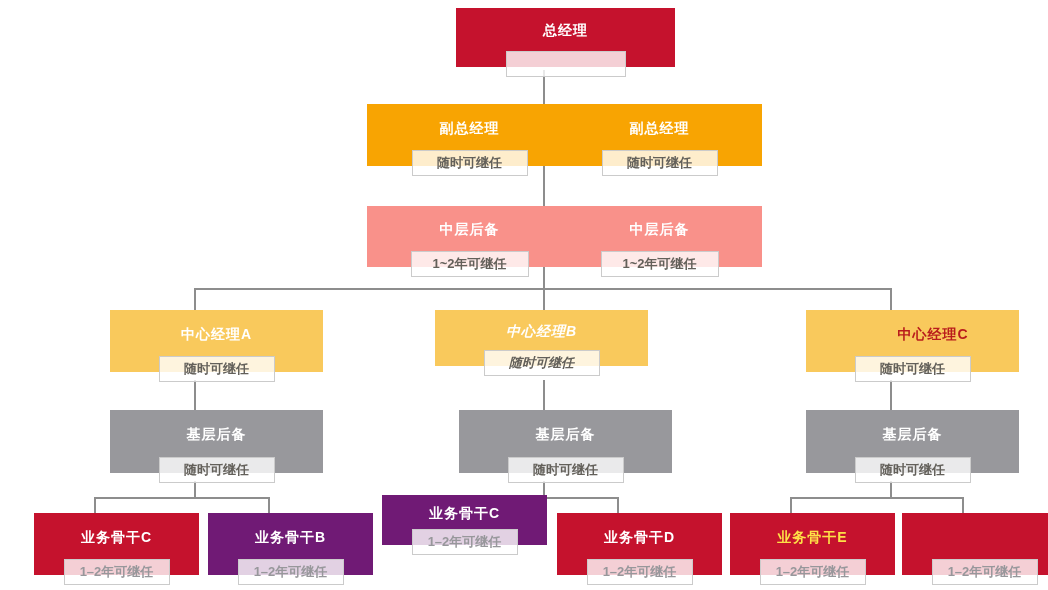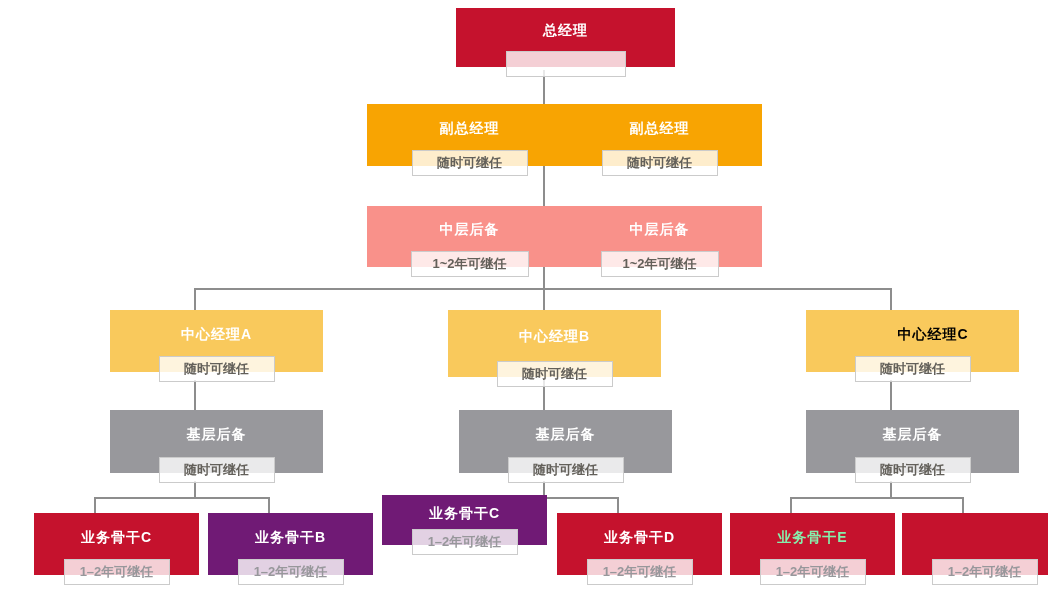--- a/index.html
+++ b/index.html
@@ -63,26 +63,26 @@
       <div class="sub" style="width: 118px; color: rgb(99, 96, 90); border-color: rgb(203, 203, 203); background: rgba(255, 255, 255, 0.8);">1~2年可继任</div>
     </div>
     <div class="node" style="left: 557px; top: 206px; width: 160px; height: 61px; background: rgb(249, 145, 138);">
       <div class="title" style="color: rgb(255, 255, 255);">中层后备</div>
       <div class="sub" style="width: 118px; color: rgb(99, 96, 90); border-color: rgb(203, 203, 203); background: rgba(255, 255, 255, 0.8);">1~2年可继任</div>
     </div>
     <div class="node" style="left: 110px; top: 310px; width: 168px; height: 62px; background: rgb(249, 201, 92);">
       <div class="title" style="color: rgb(255, 255, 255);">中心经理A</div>
       <div class="sub" style="width: 116px; color: rgb(99, 96, 90); border-color: rgb(203, 203, 203); background: rgba(255, 255, 255, 0.8);">随时可继任</div>
     </div>
-    <div class="node" style="left: 448px; top: 310px; width: 168px; height: 67px; background: rgb(249, 201, 92);">
+    <div class="node" style="left: 435px; top: 310px; width: 168px; height: 56px; background: rgb(249, 201, 92); font-style: italic;">
       <div class="title" style="color: rgb(255, 255, 255);">中心经理B</div>
       <div class="sub" style="width: 116px; color: rgb(99, 96, 90); border-color: rgb(203, 203, 203); background: rgba(255, 255, 255, 0.8);">随时可继任</div>
     </div>
     <div class="node" style="left: 806px; top: 310px; width: 168px; height: 62px; background: rgb(249, 201, 92);">
-      <div class="title" style="color: #000000; margin-left: 41px;">中心经理C</div>
+      <div class="title" style="color: #b91c1c; margin-left: 41px;">中心经理C</div>
       <div class="sub" style="width: 116px; color: rgb(99, 96, 90); border-color: rgb(203, 203, 203); background: rgba(255, 255, 255, 0.8);">随时可继任</div>
     </div>
     <div class="node" style="left: 110px; top: 410px; width: 168px; height: 63px; background: rgb(152, 152, 156);">
       <div class="title" style="color: rgb(255, 255, 255);">基层后备</div>
       <div class="sub" style="width: 116px; color: rgb(99, 96, 90); border-color: rgb(203, 203, 203); background: rgba(255, 255, 255, 0.8);">随时可继任</div>
     </div>
     <div class="node" style="left: 459px; top: 410px; width: 168px; height: 63px; background: rgb(152, 152, 156);">
       <div class="title" style="color: rgb(255, 255, 255);">基层后备</div>
       <div class="sub" style="width: 116px; color: rgb(99, 96, 90); border-color: rgb(203, 203, 203); background: rgba(255, 255, 255, 0.8);">随时可继任</div>
     </div>
@@ -100,19 +100,19 @@
     </div>
     <div class="node" style="left: 382px; top: 495px; width: 120px; height: 50px; background: #701a75;">
       <div class="title" style="color: rgb(255, 255, 255);">业务骨干C</div>
       <div class="sub" style="width: 106px; color: rgb(151, 151, 155); border-color: rgb(203, 203, 203); background: rgba(255, 255, 255, 0.8);">1–2年可继任</div>
     </div>
     <div class="node" style="left: 557px; top: 513px; width: 120px; height: 62px; background: rgb(197, 18, 45);">
       <div class="title" style="color: rgb(255, 255, 255);">业务骨干D</div>
       <div class="sub" style="width: 106px; color: rgb(151, 151, 155); border-color: rgb(203, 203, 203); background: rgba(255, 255, 255, 0.8);">1–2年可继任</div>
     </div>
     <div class="node" style="left: 730px; top: 513px; width: 120px; height: 62px; background: rgb(197, 18, 45);">
-      <div class="title" style="color: #86efac;">业务骨干E</div>
+      <div class="title" style="color: #fde047;">业务骨干E</div>
       <div class="sub" style="width: 106px; color: rgb(151, 151, 155); border-color: rgb(203, 203, 203); background: rgba(255, 255, 255, 0.8);">1–2年可继任</div>
     </div>
     <div class="node" style="left: 902px; top: 513px; width: 120px; height: 62px; background: rgb(197, 18, 45);">
       <div class="sub" style="width: 106px; color: rgb(151, 151, 155); border-color: rgb(203, 203, 203); background: rgba(255, 255, 255, 0.8);">1–2年可继任</div>
     </div>
   </div>
 
 </body></html>

